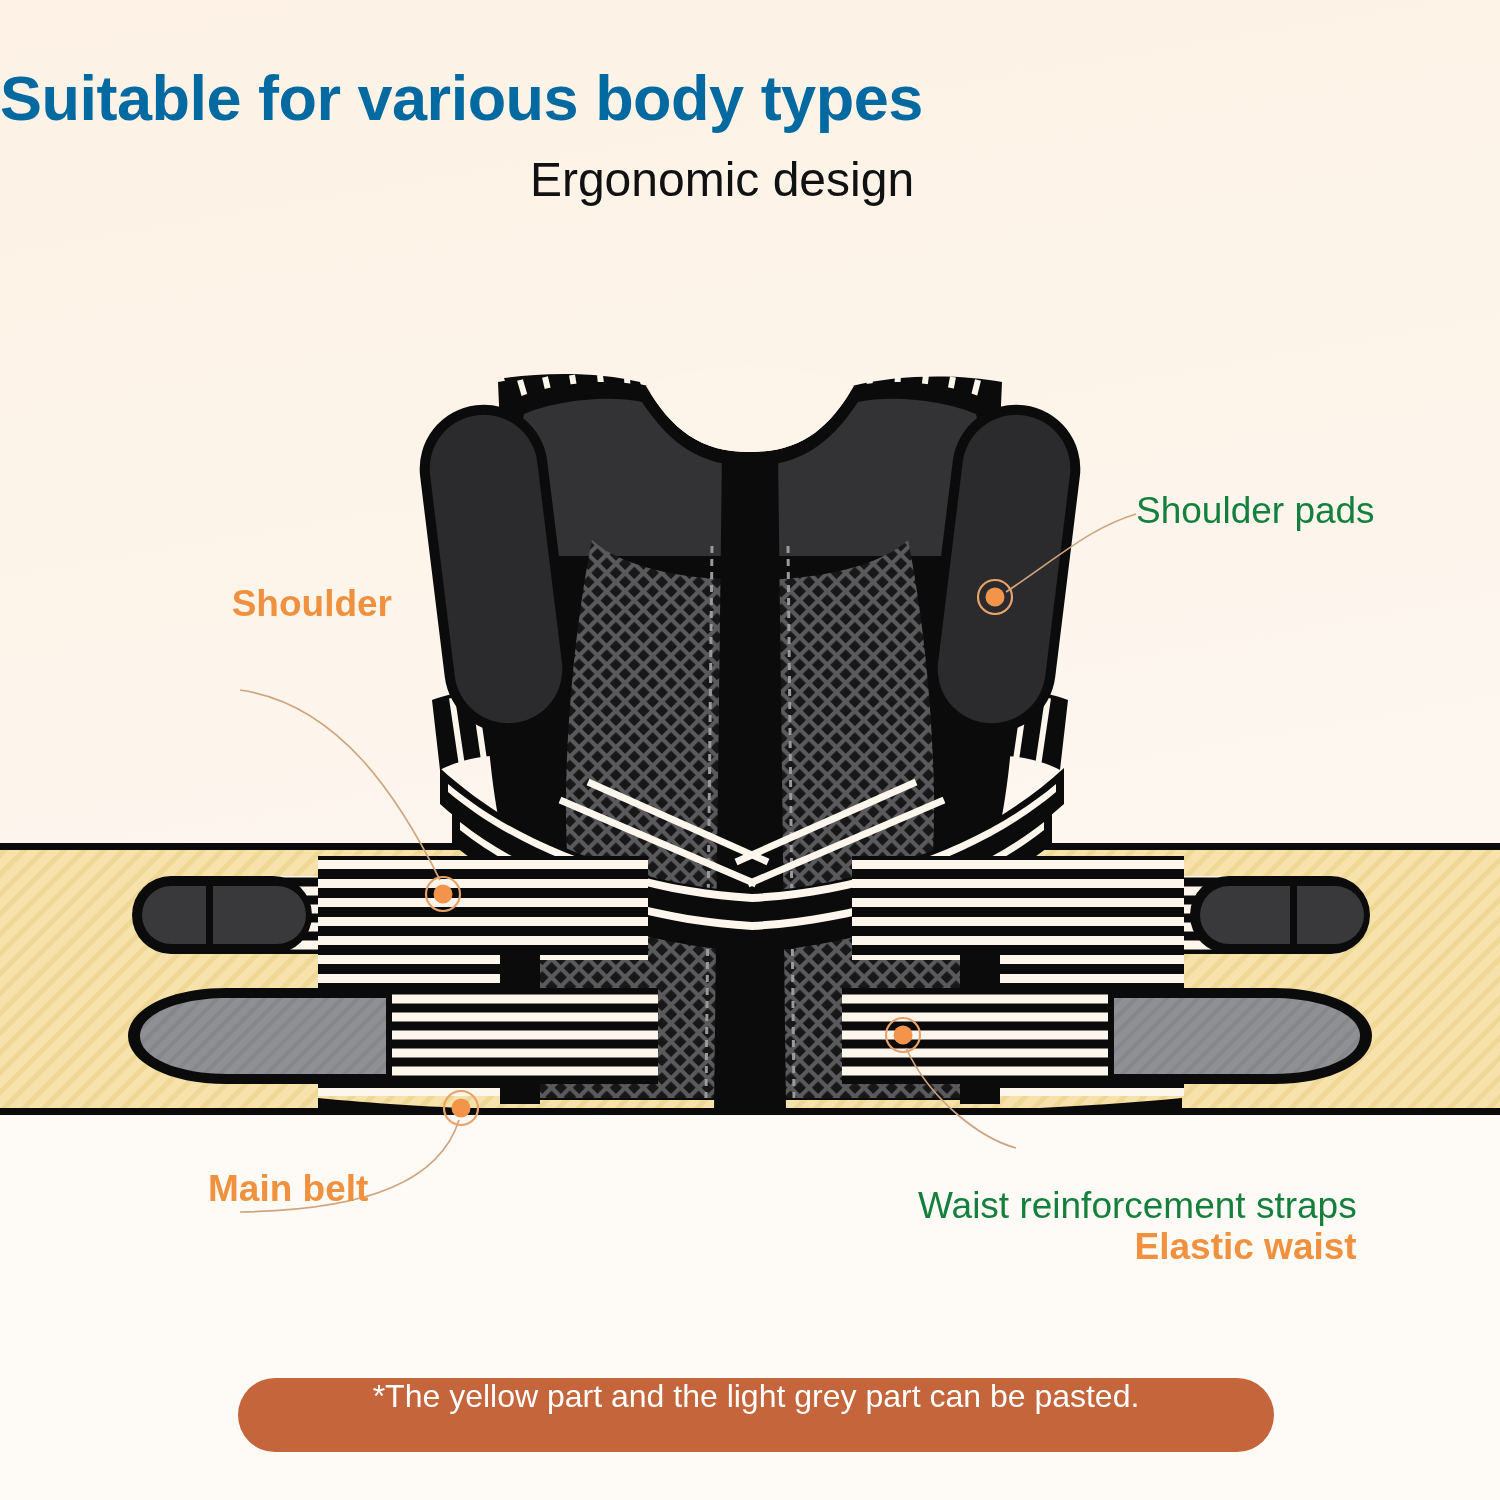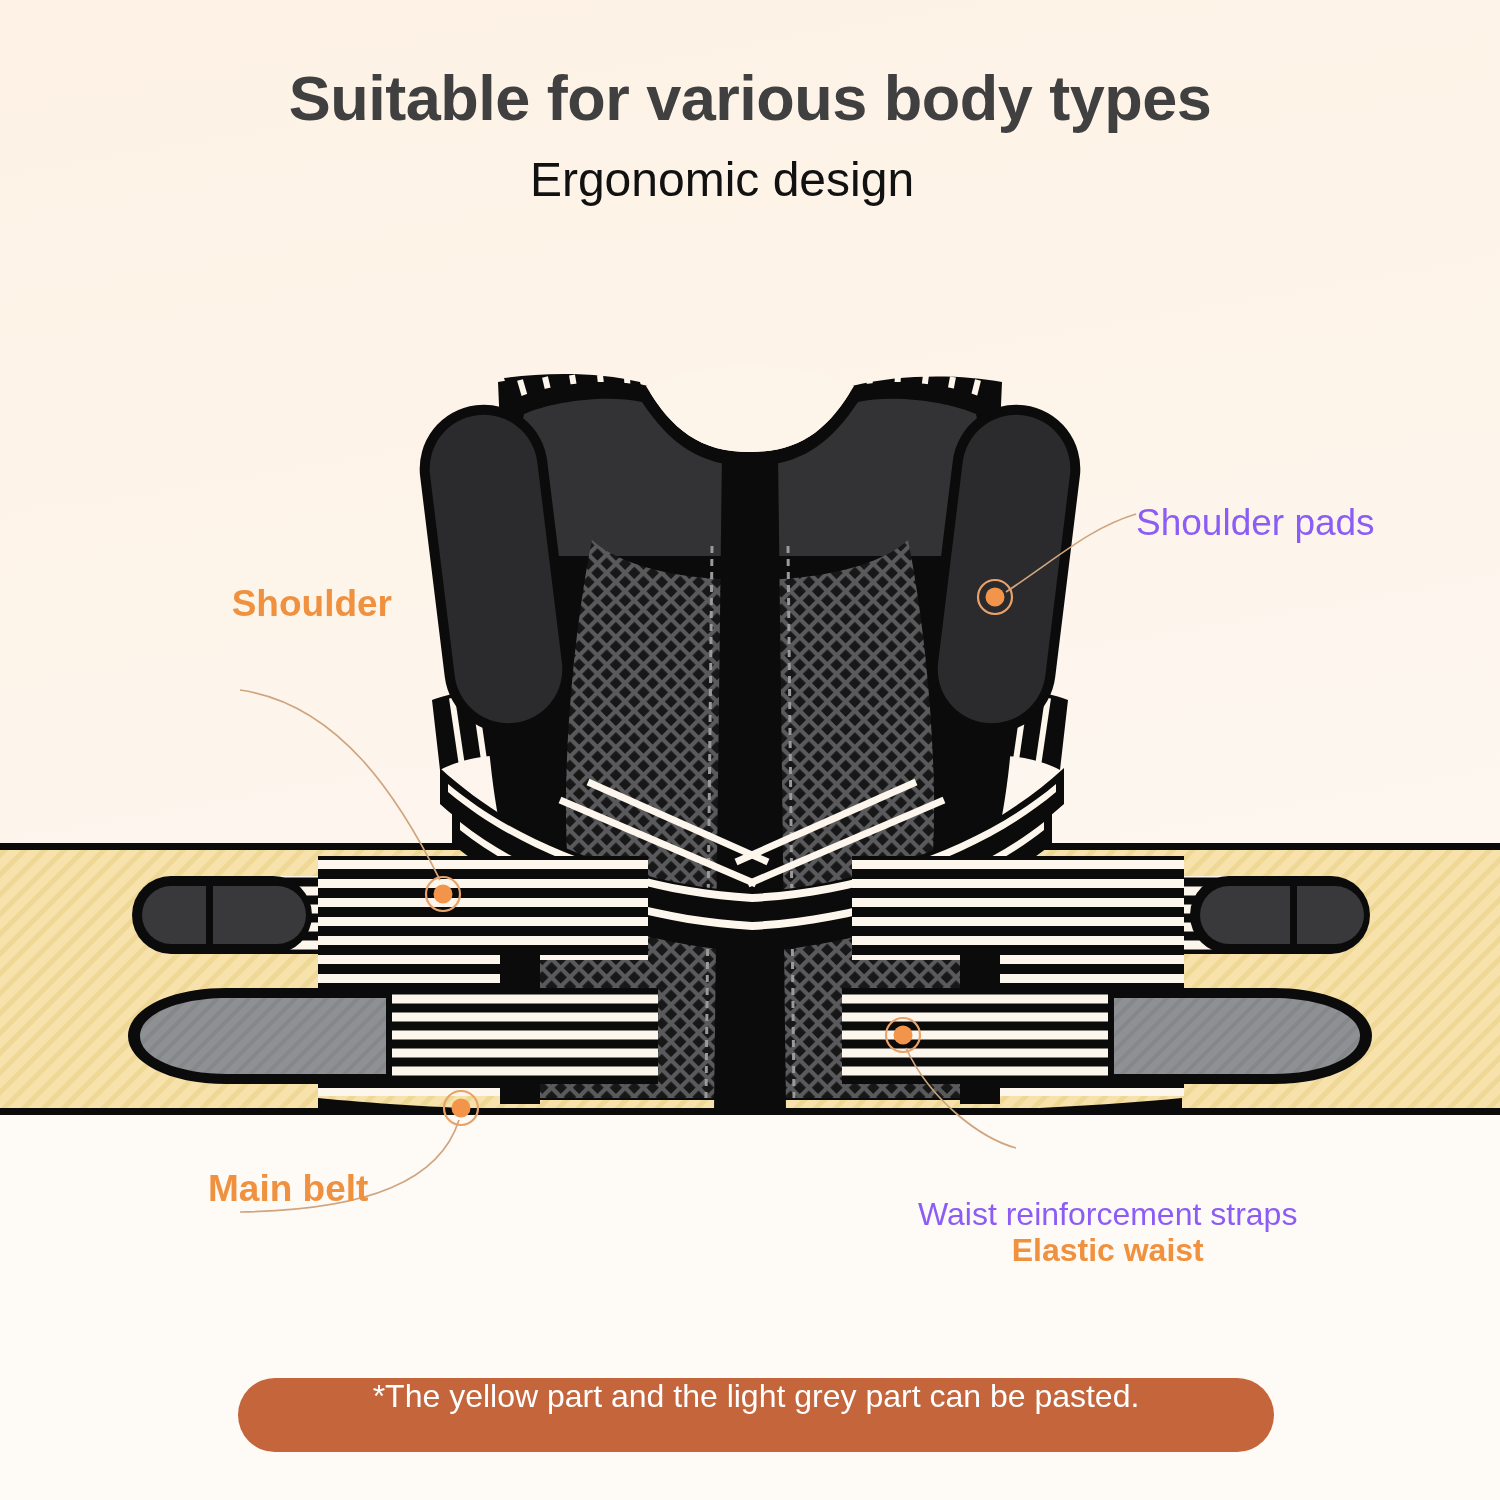--- a/index.html
+++ b/index.html
@@ -6,37 +6,37 @@
   body{
     width:1500px;height:1500px;
     background:linear-gradient(170deg,#fdf2e5 0%,#fdf4ea 35%,#fef8f2 70%,#fefaf6 100%);
     font-family:"Liberation Sans", sans-serif;
     overflow:hidden;position:relative;
   }
   #stage{position:absolute;inset:0;}
 
   
   .title{
-    position:absolute;top:62px;left:0;width:1500px;text-align:center;
-    font-size:63px;font-weight:bold;color:#404040;letter-spacing:-0.5px;
+    position:absolute;top:62px;left:0;width:1500px;
+    font-size:63px;font-weight:bold;color:#0369a1;letter-spacing:-0.5px;
   }
   .subtitle{
     position:absolute;top:152px;left:0;width:1444px;text-align:center;
     font-size:48px;font-weight:normal;color:#111;
   }
 
   
   .lbl{position:absolute;line-height:1.12;}
-  .lbl .thin{color:#8b5cf6;font-weight:normal;margin-top:12px;}
+  .lbl .thin{color:#15803d;font-weight:normal;}
   .lbl .bold{color:#f0913f;font-weight:bold;}
 
   #lbl-shoulder-pads{left:1136px;top:490px;font-size:37px;text-align:left;}
   #lbl-shoulder-straps{left:10px;top:583px;width:382px;font-size:37px;text-align:right;}
   #lbl-main-belt{left:208px;top:1168px;font-size:37px;text-align:center;}
-  #lbl-waist{left:918px;top:1185px;font-size:32px;text-align:center;}
+  #lbl-waist{left:918px;top:1185px;font-size:37px;text-align:right;}
 
   
   .banner{
     position:absolute;left:238px;top:1378px;width:1036px;height:74px;
     background:#c4653c;border-radius:37px;
     display:flex;align-items:flex-start;justify-content:center;
     color:#fff;font-size:32px;
   }
 
   svg{display:block;}

